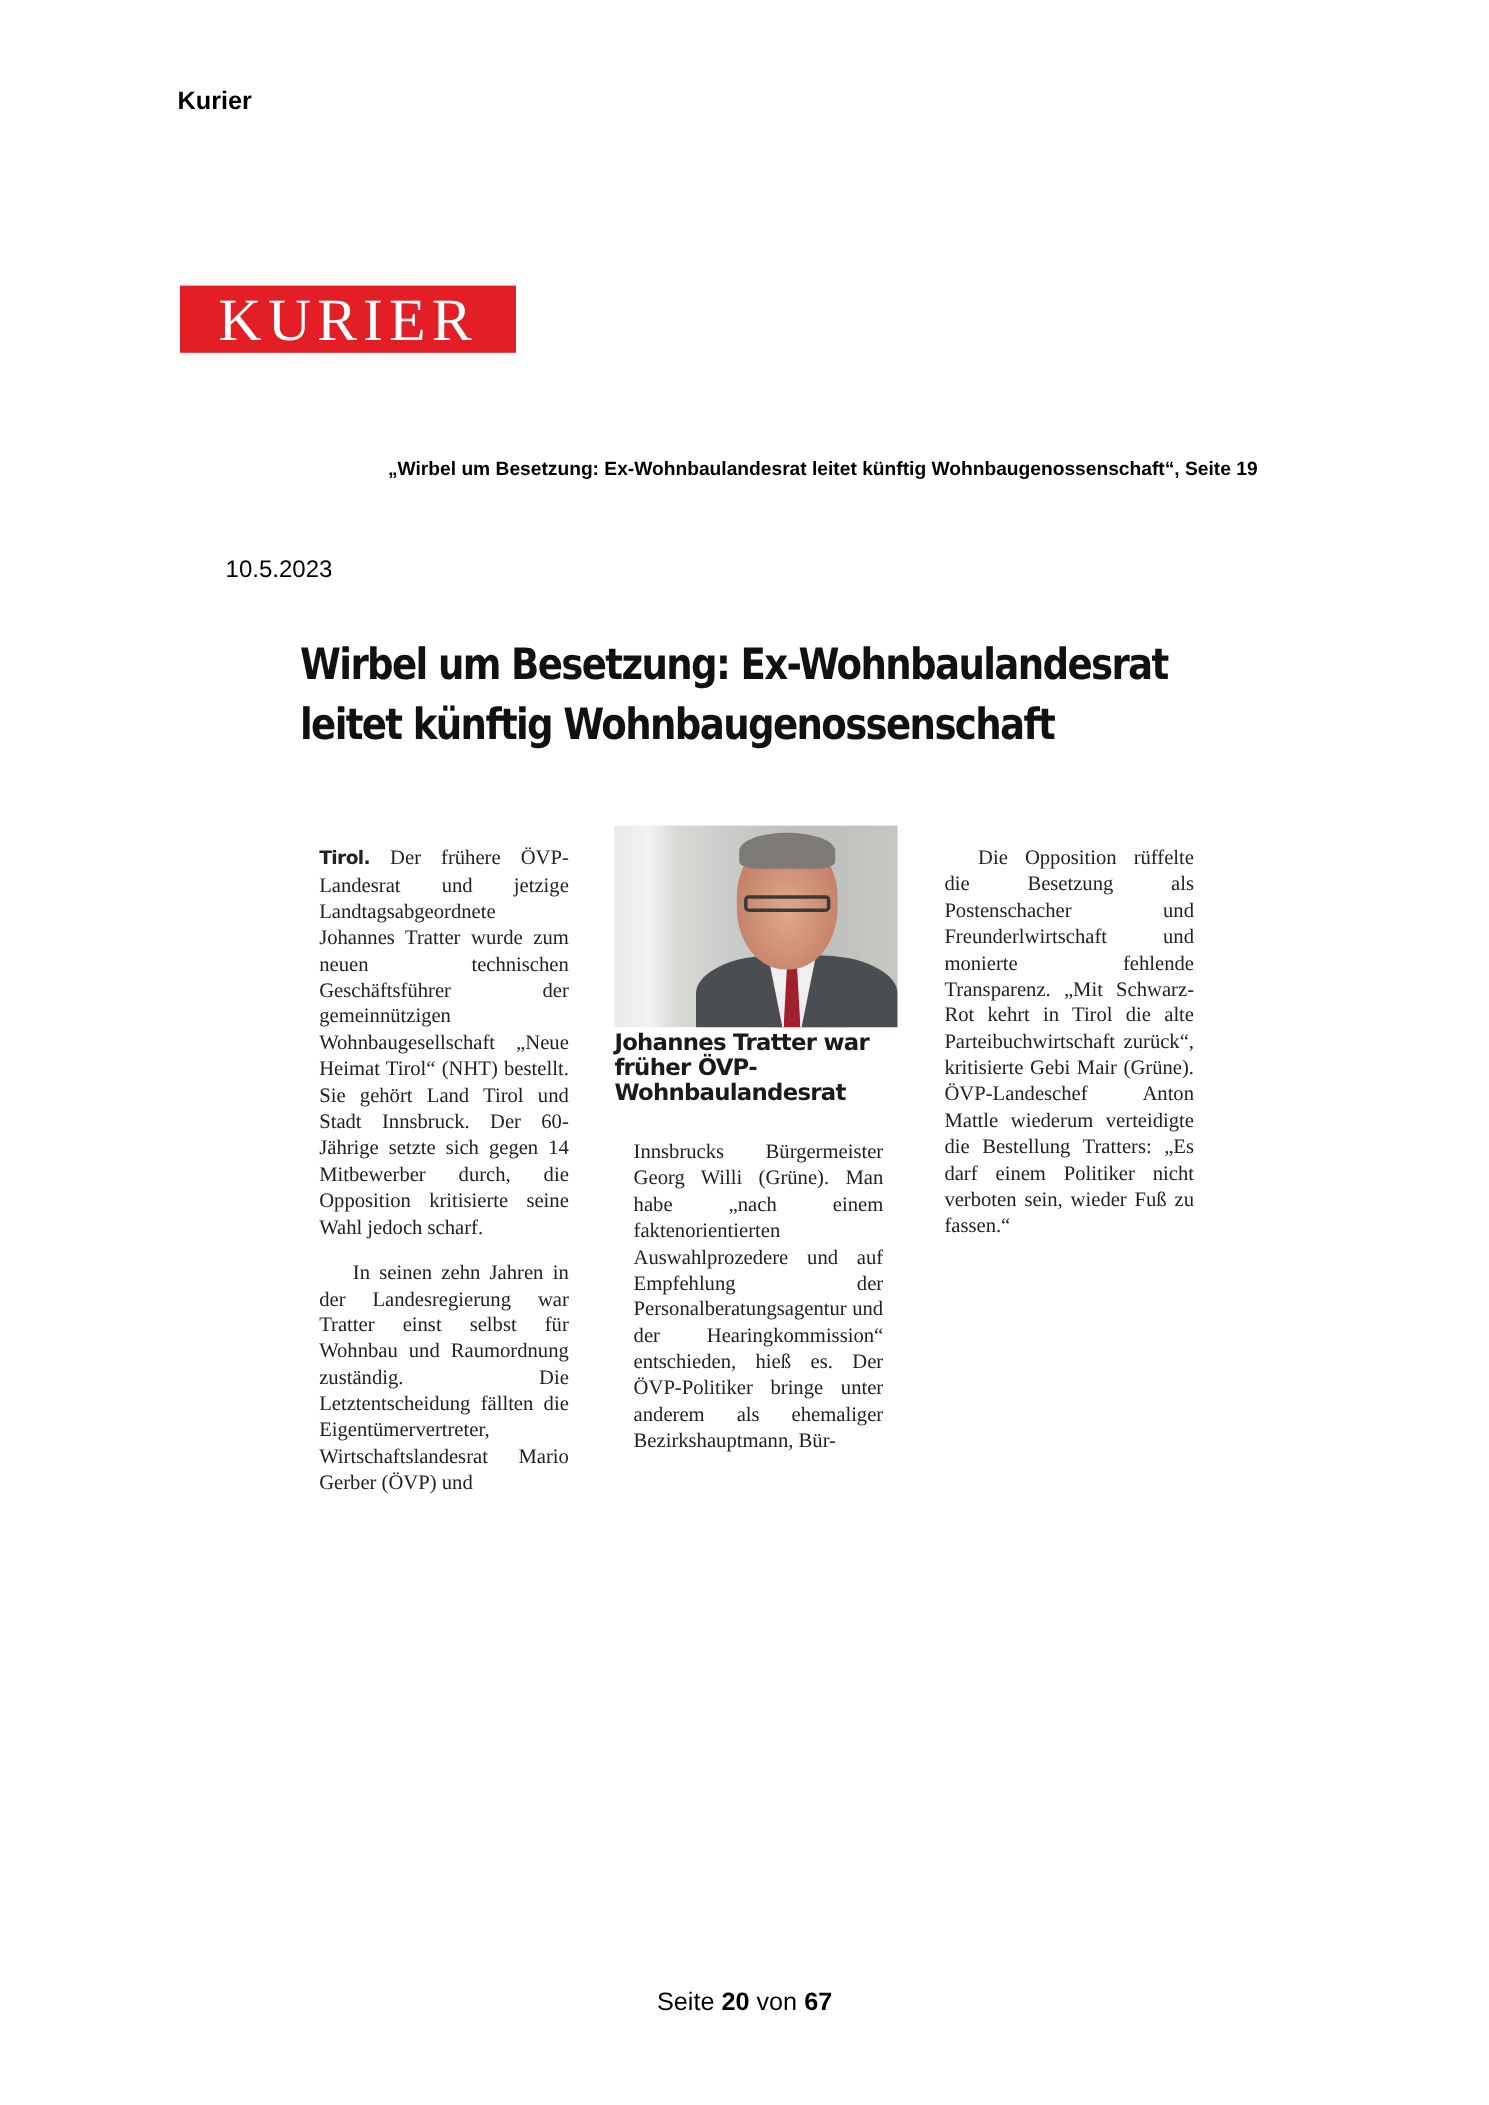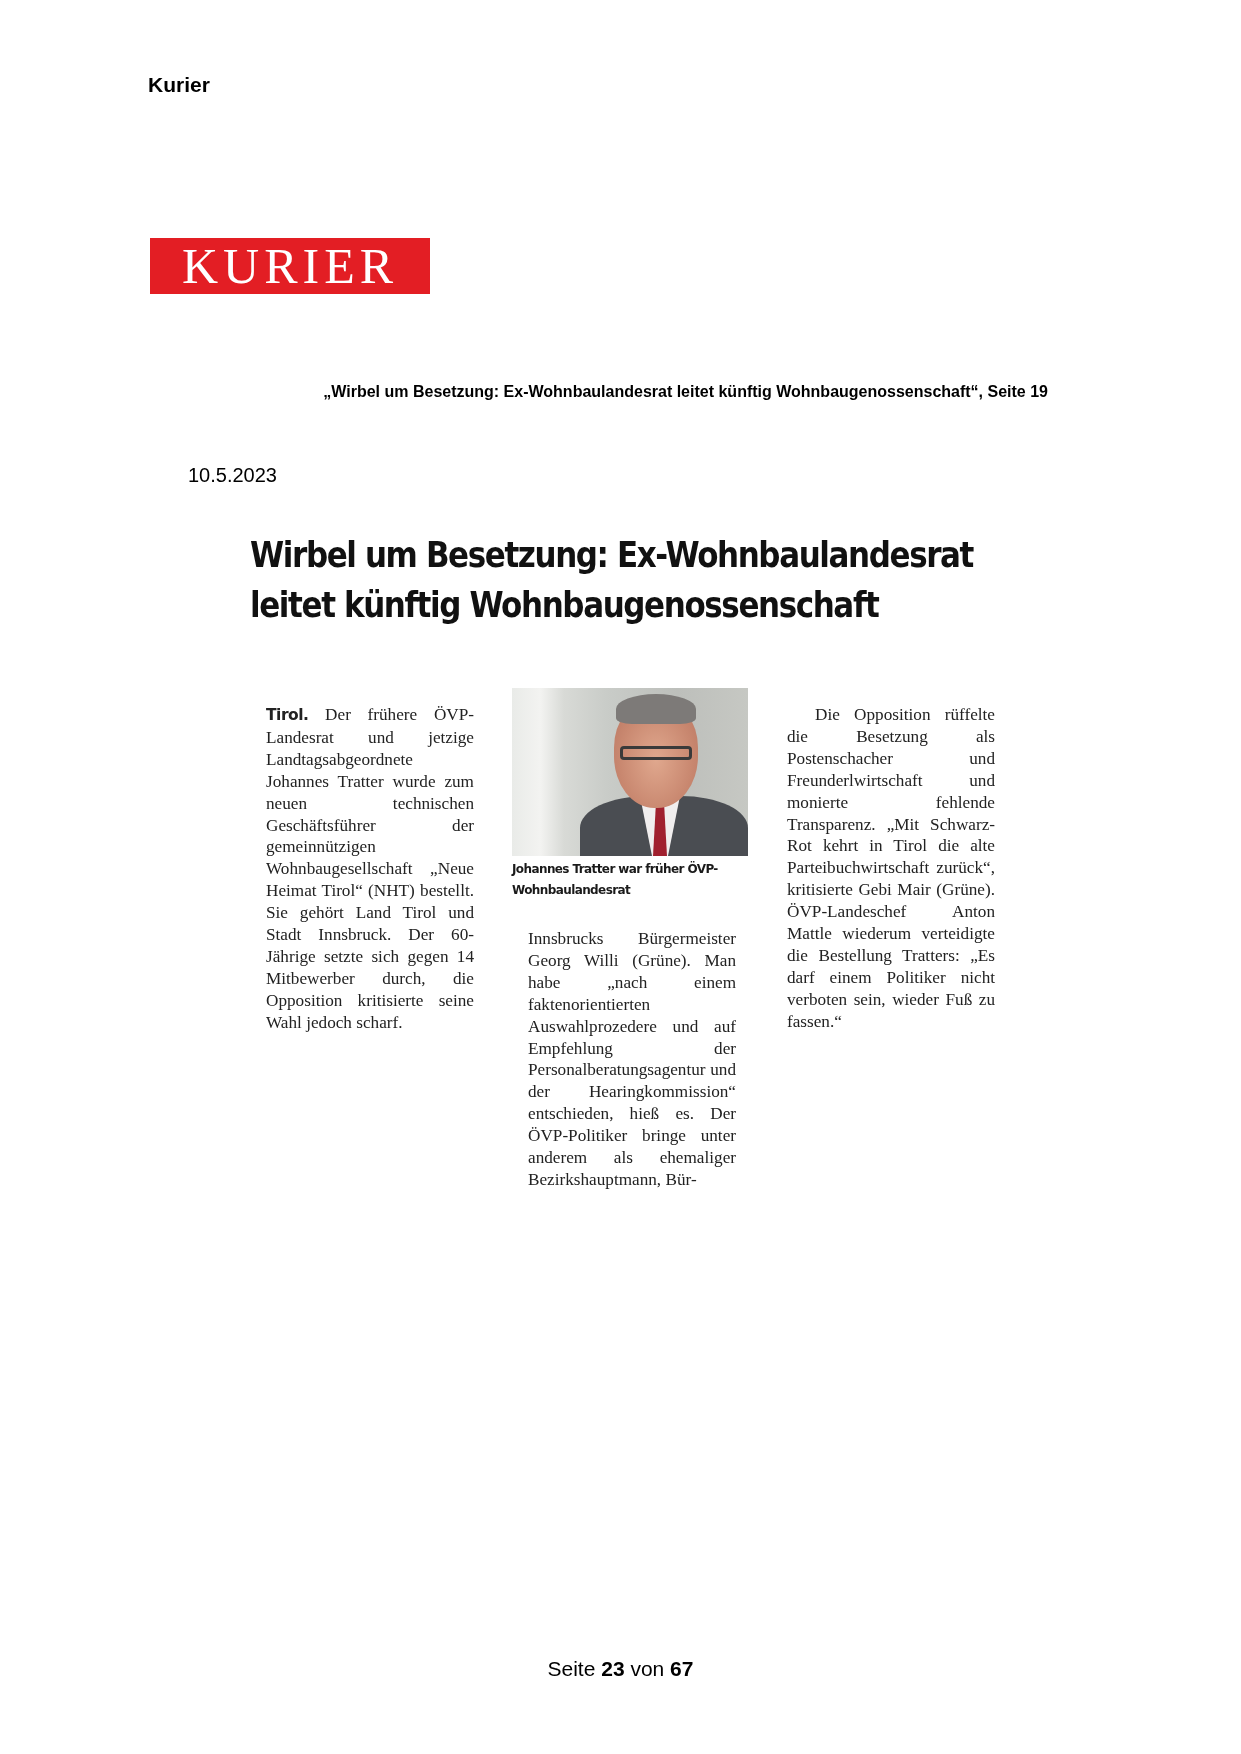--- a/index.html
+++ b/index.html
@@ -66,21 +66,21 @@
     }
     .photo .shirt {
       position: absolute; left: 128px; top: 108px; width: 40px; height: 60px; background: #f0eeee;
       clip-path: polygon(0 0, 100% 0, 70% 100%, 30% 100%);
     }
     .photo .tie {
       position: absolute; left: 141px; top: 118px; width: 14px; height: 50px; background: #a0202e;
       clip-path: polygon(20% 0, 80% 0, 100% 100%, 0 100%);
     }
     .caption {
-      font-family: "DejaVu Sans", sans-serif; font-weight: bold; font-size: 12px; line-height: 21px; color: #1a1a1a;
+      font-family: "DejaVu Sans", sans-serif; font-weight: bold; font-size: 19px; line-height: 21px; color: #1a1a1a;
       letter-spacing: -0.6px; margin-top: 3px; margin-bottom: 27px; text-align: left;
     }
     .footer {
       position: absolute; left: 0; width: 1241px; top: 1657px; text-align: center; font-size: 21px;
     }
     .footer b { font-weight: bold; }
   </style>
 </head>
 <body>
 
@@ -95,20 +95,21 @@
 
 <div class="article">
   <h1 class="headline">
     <span>Wirbel um Besetzung: Ex-Wohnbaulandesrat</span><br>
     <span>leitet künftig Wohnbaugenossenschaft</span>
   </h1>
 
   <div class="columns">
     <div class="col col1">
       <p><span class="lead">Tirol.</span><span> Der frühere ÖVP-Landesrat und jetzige Landtagsabgeordnete Johannes Tratter wurde zum neuen technischen Geschäftsführer der gemeinnützigen Wohnbaugesellschaft „Neue Heimat Tirol“ (NHT) bestellt. Sie gehört Land Tirol und Stadt Innsbruck. Der 60-Jährige setzte sich gegen 14 Mitbewerber durch, die Opposition kritisierte seine Wahl jedoch scharf.</span></p>
+      <p class="indent">In seinen zehn Jahren in der Landesregierung war Tratter einst selbst für Wohnbau und Raumordnung zuständig. Die Letztentscheidung fällten die Eigentümervertreter, Wirtschaftslandesrat Mario Gerber (ÖVP) und</p>
     </div>
 
     <div class="col col2">
       <div class="photo">
         <div class="suit"></div>
         <div class="shirt"></div>
         <div class="tie"></div>
         <div class="head"></div>
         <div class="hair"></div>
         <div class="glasses"></div>
@@ -118,14 +119,14 @@
       <p>Innsbrucks Bürgermeister Georg Willi (Grüne). Man habe „nach einem faktenorientierten Auswahlprozedere und auf Empfehlung der Personalberatungsagentur und der Hearingkommission“ entschieden, hieß es. Der ÖVP-Politiker bringe unter anderem als ehemaliger Bezirkshauptmann, Bür-</p>
     </div>
 
     <div class="col col3">
       <p class="indent">Die Opposition rüffelte die Besetzung als Postenschacher und Freunderlwirtschaft und monierte fehlende Transparenz. „Mit Schwarz-Rot kehrt in Tirol die alte Parteibuchwirtschaft zurück“, kritisierte Gebi Mair (Grüne). ÖVP-Landeschef Anton Mattle wiederum verteidigte die Bestellung Tratters: „Es darf einem Politiker nicht verboten sein, wieder Fuß zu fassen.“</p>
     </div>
   </div>
 </div>
 
 <div class="footer sans">
-  <span>Seite </span><b>23</b><span> von </span><b>67</b>
+  <span>Seite </span><b>20</b><span> von </span><b>67</b>
 </div>
 
 </body></html>

